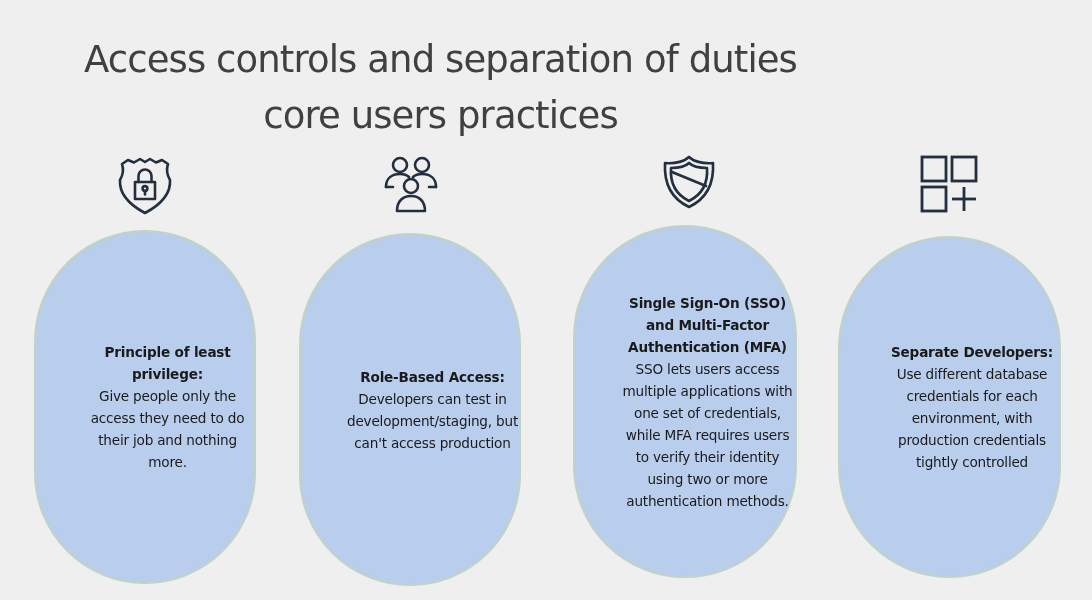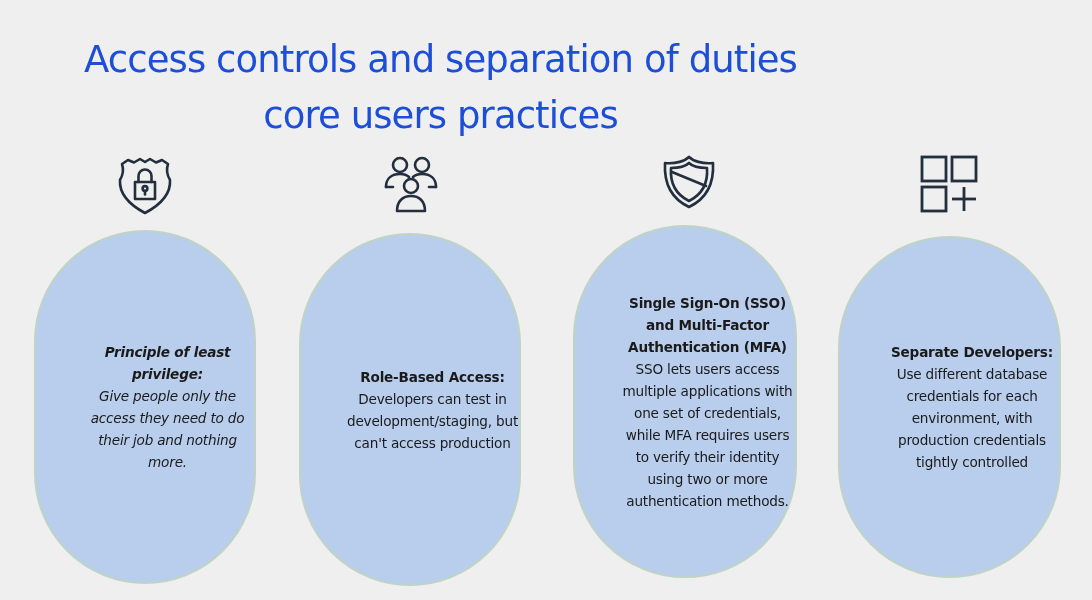--- a/index.html
+++ b/index.html
@@ -19,21 +19,21 @@
     }
     .title {
       position: absolute;
       left: 0;
       top: 32px;
       width: 881px;
       text-align: center;
       font-family: "DejaVu Sans", sans-serif;
       font-size: 37px;
       line-height: 56px;
-      color: #1d4ed8;
+      color: #404040;
       letter-spacing: -0.9px;
       font-weight: 400;
     }
     .title span { display: block; }
     .icon {
       position: absolute;
       width: 64px;
       height: 64px;
     }
     .icon svg {
@@ -112,21 +112,21 @@
   <div class="icon" style="left:916px; top:151px;">
     <svg viewBox="0 0 64 64" fill="none" stroke="#232f3e" stroke-width="2.8" stroke-linejoin="miter" stroke-linecap="butt">
       <rect x="6" y="6" width="24" height="24"></rect>
       <rect x="36" y="6" width="24" height="24"></rect>
       <rect x="6" y="36" width="24" height="24"></rect>
       <line x1="48" y1="36" x2="48" y2="60"></line>
       <line x1="36" y1="48" x2="60" y2="48"></line>
     </svg>
   </div>
 
-  <div class="pill" style="left:34px; top:230px; width:222px; height:354px;font-style:italic;">
+  <div class="pill" style="left:34px; top:230px; width:222px; height:354px;">
     <div class="pill-text">
       <span class="pill-heading">Principle of least privilege:</span>
       <span class="pill-body">Give people only the access they need to do their job and nothing more.</span>
     </div>
   </div>
 
   <div class="pill" style="left:299px; top:233px; width:222px; height:353px;">
     <div class="pill-text">
       <span class="pill-heading">Role-Based Access:</span>
       <span class="pill-body">Developers can test in development/staging, but can't access production</span>

